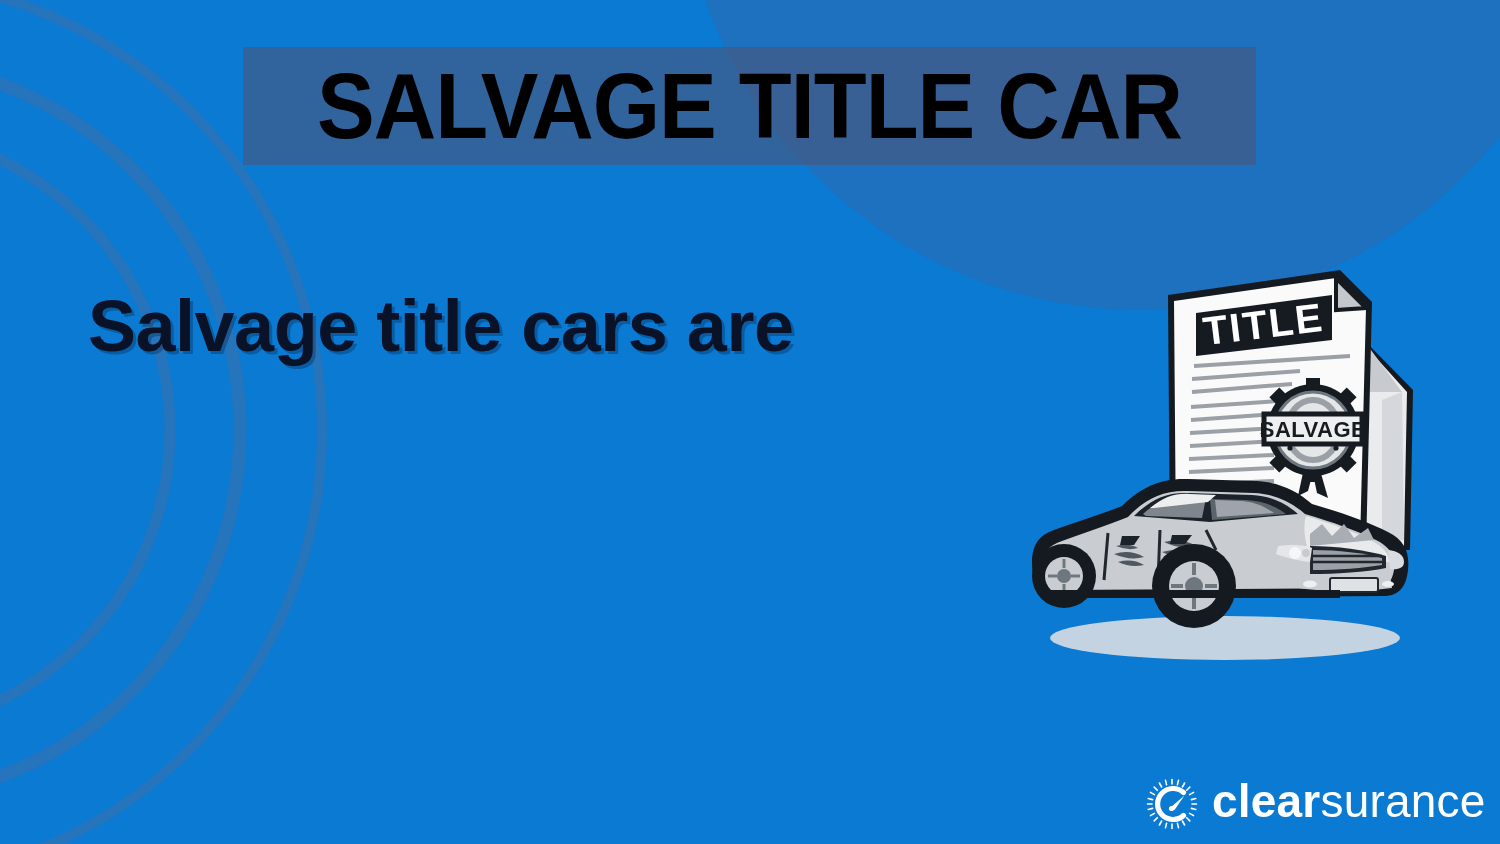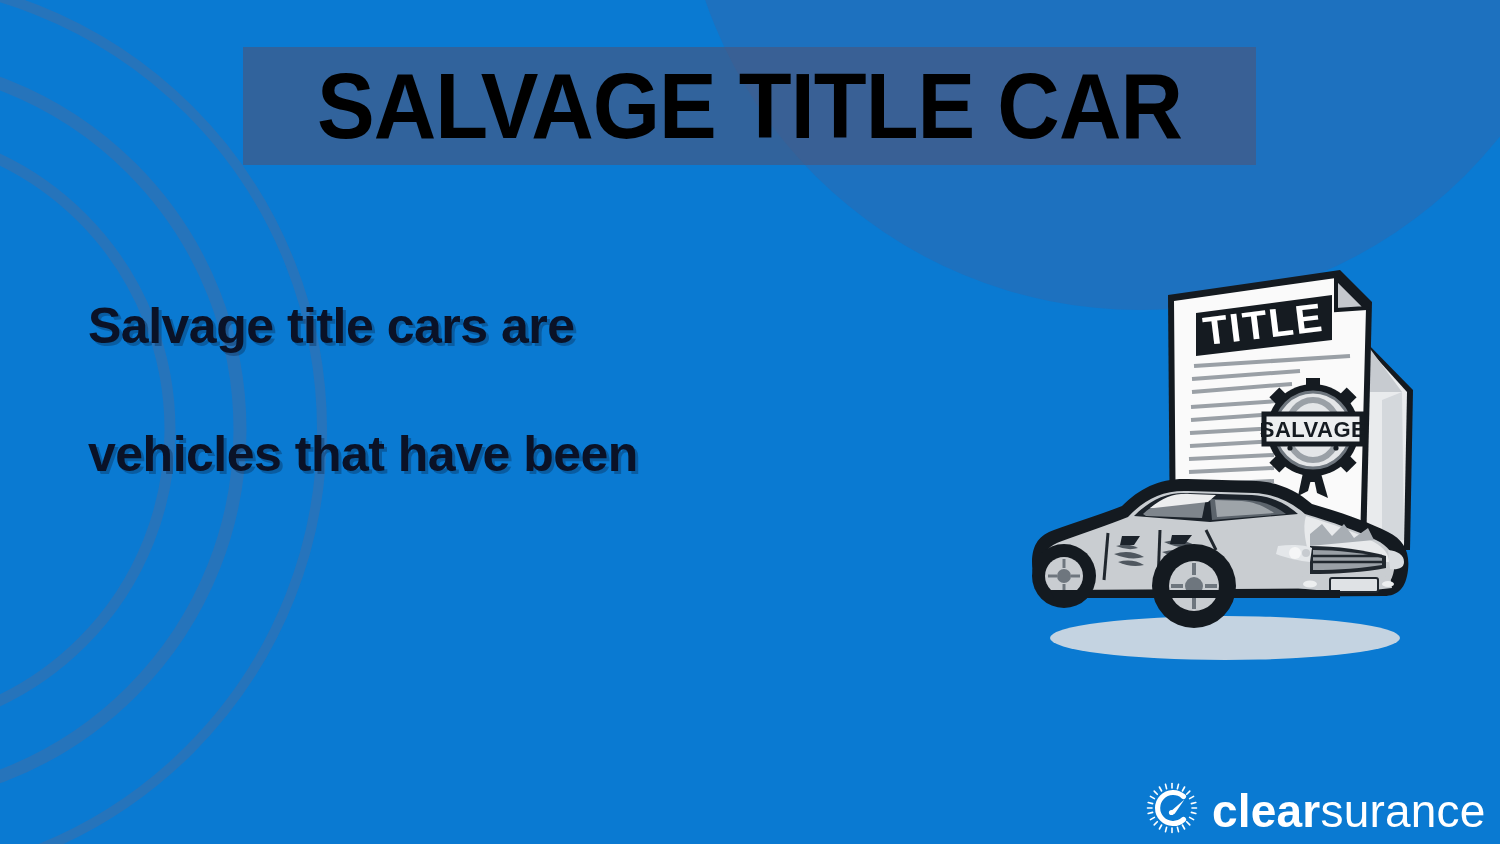--- a/index.html
+++ b/index.html
@@ -62,21 +62,21 @@
   .body-copy {
     position: absolute;
     left: 88px;
     top: 262px;
     width: 930px;
   }
   .body-line {
     color: #0A1227;
     font-family: "Liberation Sans", sans-serif;
     font-weight: bold;
-    font-size: 50px;
+    font-size: 72px;
     line-height: 128px;
     letter-spacing: -0.5px;
     white-space: nowrap;
     text-shadow: 3px 3px 0 rgba(8, 16, 36, 0.28);
   }
 
   
   .illustration {
     position: absolute;
     left: 1010px;
@@ -85,21 +85,21 @@
     height: 420px;
   }
   .illo-svg { width: 100%; height: 100%; display: block; }
 
   
   .logo {
     position: absolute;
     left: 1146px;
     top: 778px;
     display: flex;
-    align-items: flex-end;
+    align-items: flex-start;
     height: 56px;
   }
   .logo-mark { width: 52px; height: 52px; flex: 0 0 auto; }
   .logo-wordmark {
     margin-left: 14px;
     font-family: "Liberation Sans", sans-serif;
     font-size: 46px;
     line-height: 1;
     color: #ffffff;
     letter-spacing: 0.2px;
@@ -126,21 +126,20 @@
         <circle cx="-130" cy="430" r="452" stroke-width="10"></circle>
       </g>
     </svg>
   </div>
 
   <div class="title-band"></div>
   <div class="headline">SALVAGE TITLE CAR</div>
 
   <div class="body-copy">
     <div class="body-line">Salvage title cars are</div>
-    <div class="body-line">vehicles that have been</div>
   </div>
 
   <div class="illustration">
     <svg class="illo-svg" viewBox="0 0 420 420" xmlns="http://www.w3.org/2000/svg" aria-hidden="true">
 
       <g>
         <path d="M352 88 L403 140 L400 300 L352 300 Z" fill="#141A20"></path>
         <path d="M352 92 L397 142 L394 296 L352 296 Z" fill="#E9EBED"></path>
         <path d="M358 96 L392 142 L358 142 Z" fill="#C7CBD0"></path>
         <path d="M392 142 L394 290 L372 290 L372 150 Z" fill="#D4D8DC"></path>

